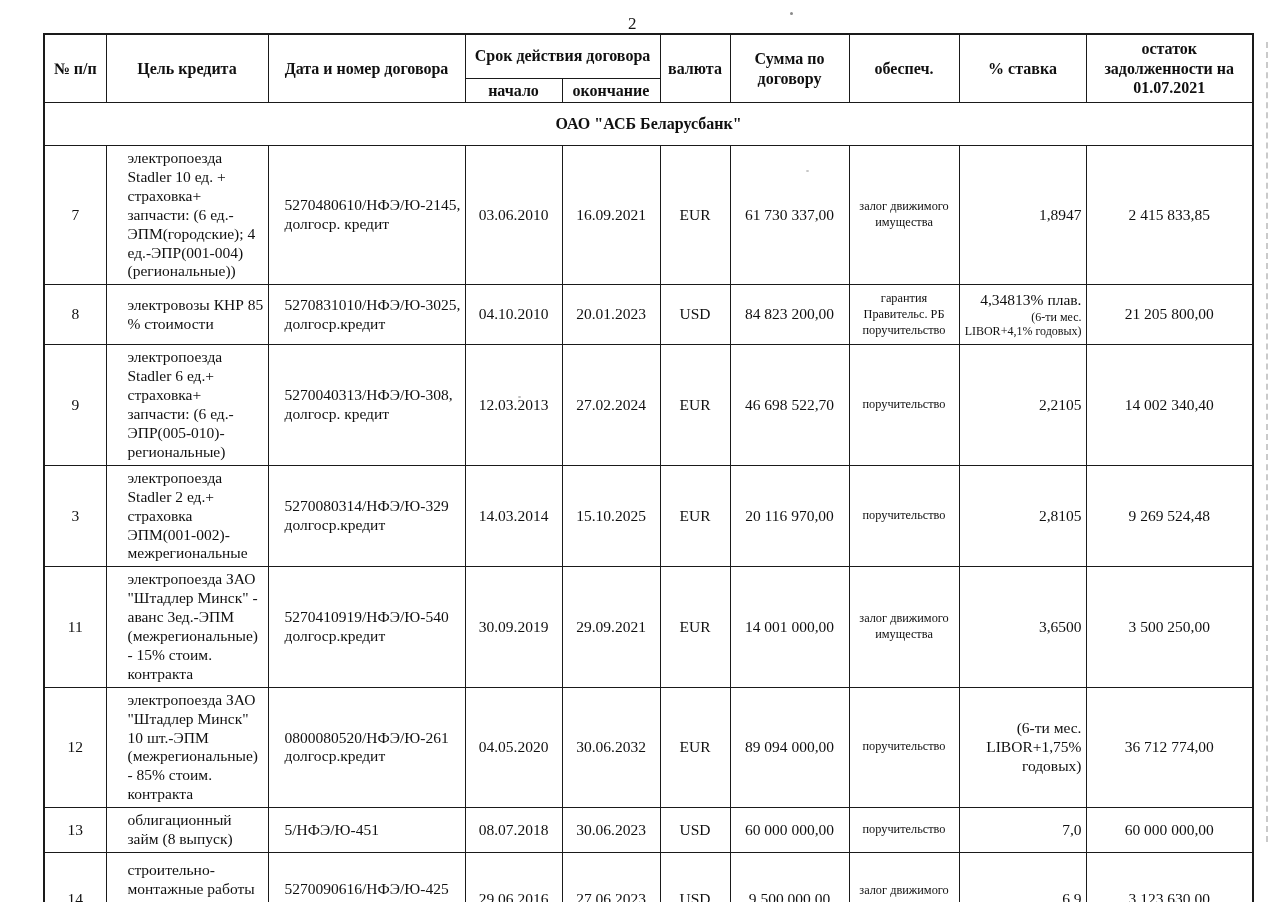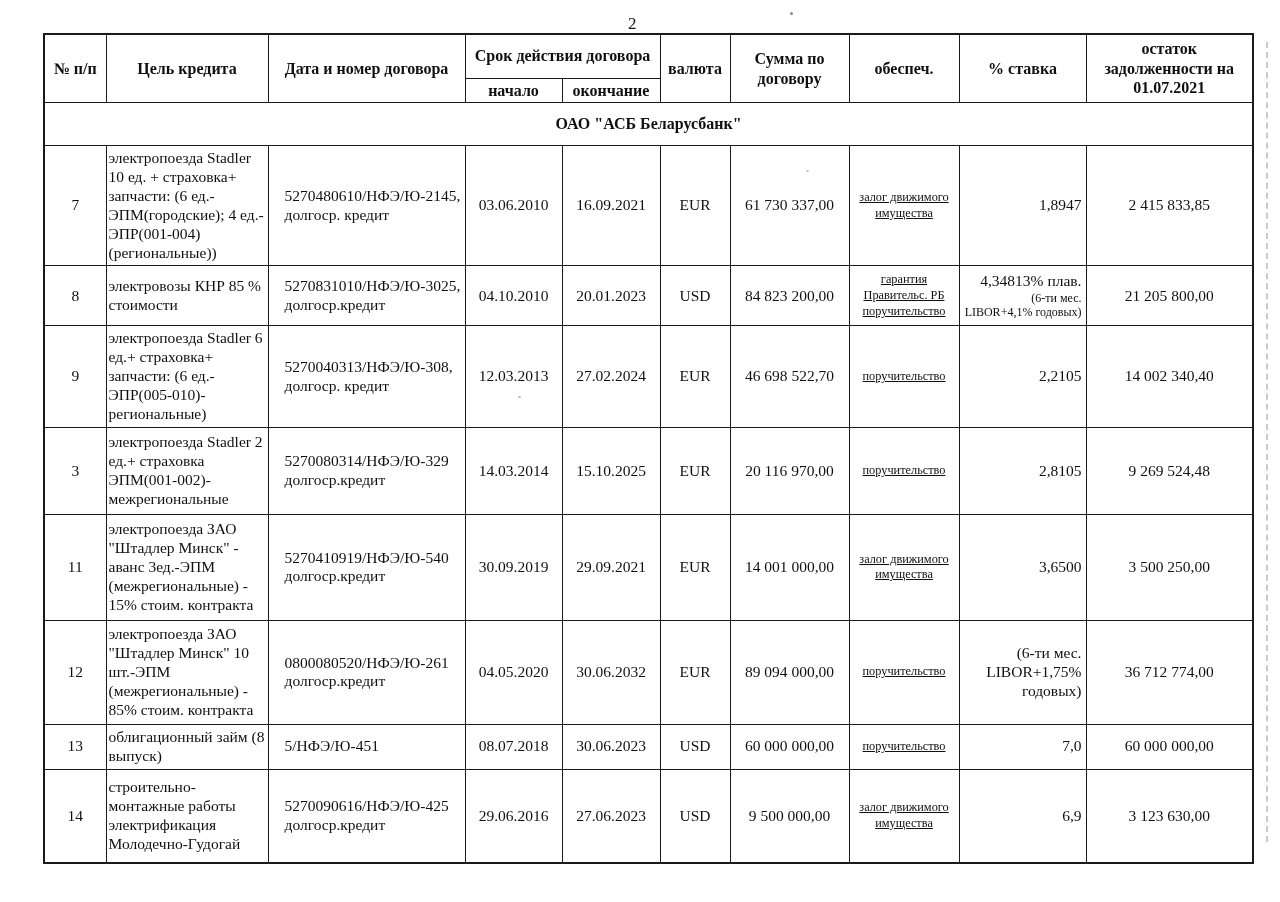--- a/index.html
+++ b/index.html
@@ -30,26 +30,26 @@
     line-height:1.22;
     overflow:hidden;
   }
   th{font-weight:bold;text-align:center;font-size:16px;}
   .c{text-align:center;}
   .l{text-align:left;}
   .bank-row td{
     font-weight:bold;text-align:center;font-size:16px;
     height:38px;border-left:none;border-right:none;
   }
-  td.collateral{font-size:12.3px;text-align:center;padding:2px 6px;line-height:1.3;text-decoration:underline;}
+  td.collateral{font-size:12.3px;text-align:center;padding:2px 6px;line-height:1.3;}
   td.rate{text-align:right;}
   .rate-note{font-size:12px;line-height:1.2;display:block;}
   .rate-note:empty{display:none;}
   .rate-main{display:block;}
-  td.purpose{padding:3px 3px 3px 2px;margin-left:16px;}
+  td.purpose{padding:3px 3px 3px 21px;margin-left:16px;}
   td.contract{padding:3px 3px 3px 16px;}
   
   .scan-edge{
     position:absolute;top:42px;bottom:60px;left:1266px;width:0;
     border-left:2px dashed #b5b5b5;opacity:.7;
   }
   .speck{position:absolute;background:#8a8a8a;border-radius:50%;}
   .speck1{width:3px;height:3px;left:790px;top:12px;}
   .speck2{width:3px;height:2px;left:518px;top:396px;opacity:.6;}
   .speck3{width:3px;height:2px;left:806px;top:170px;opacity:.5;}

